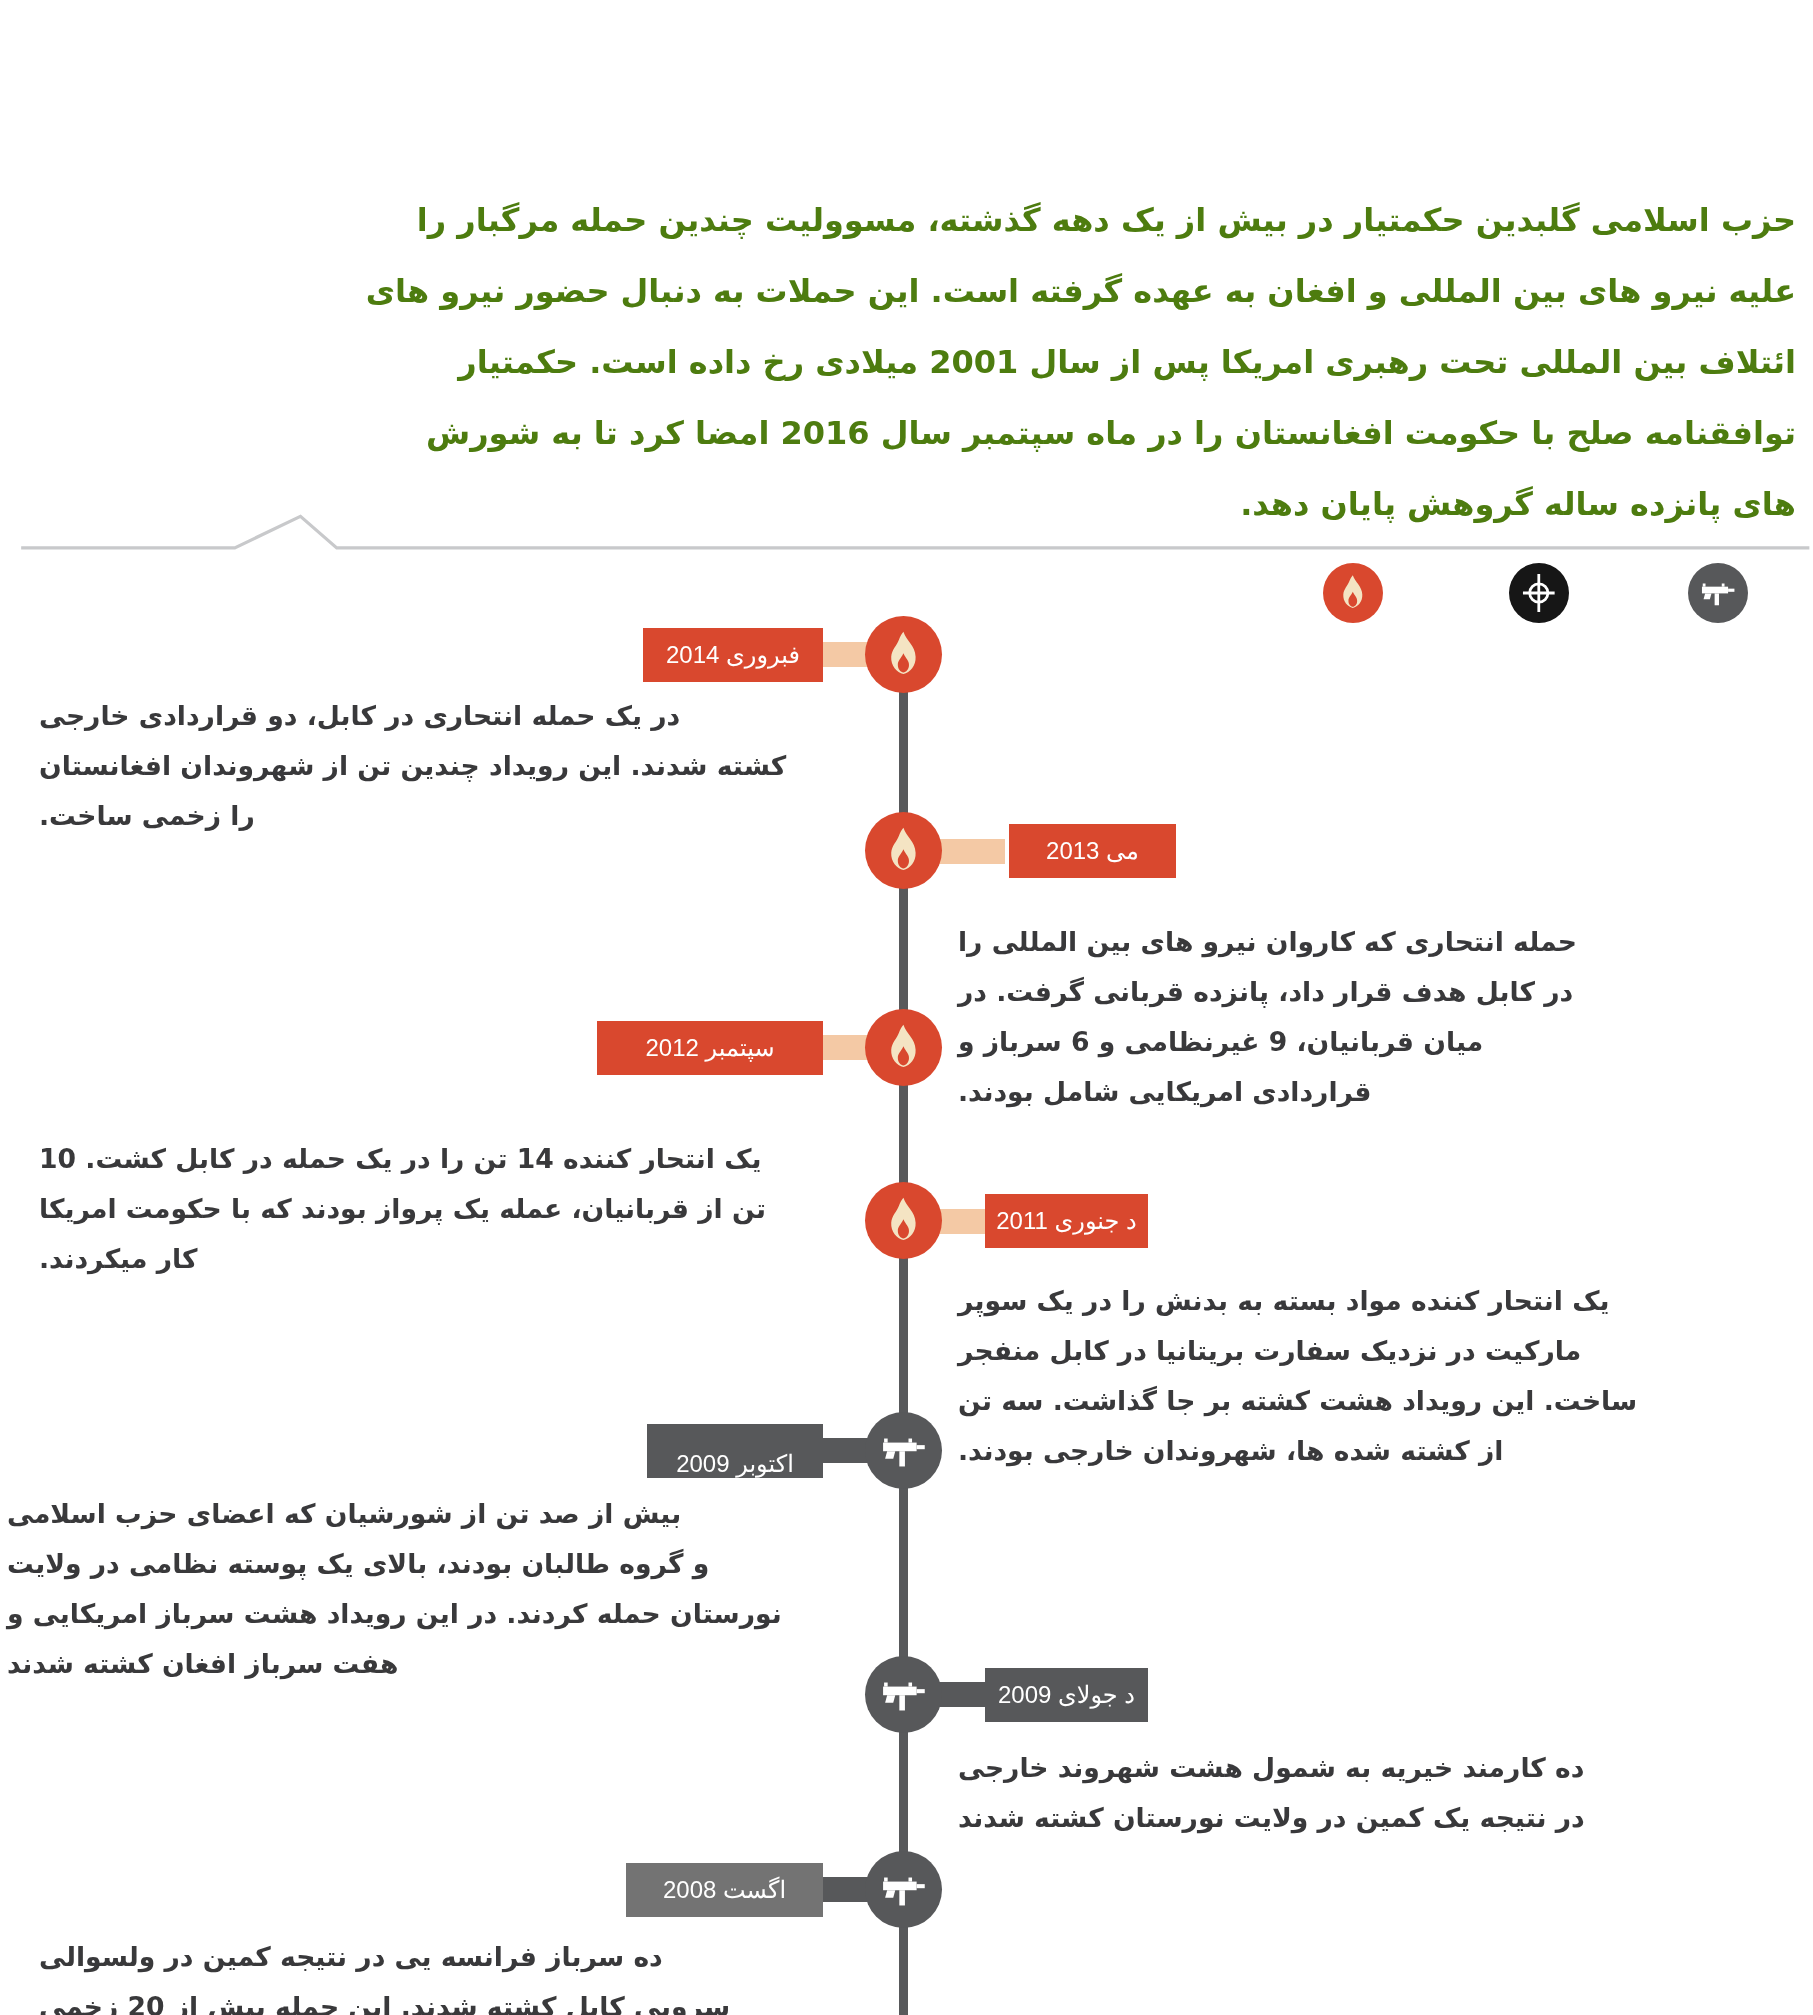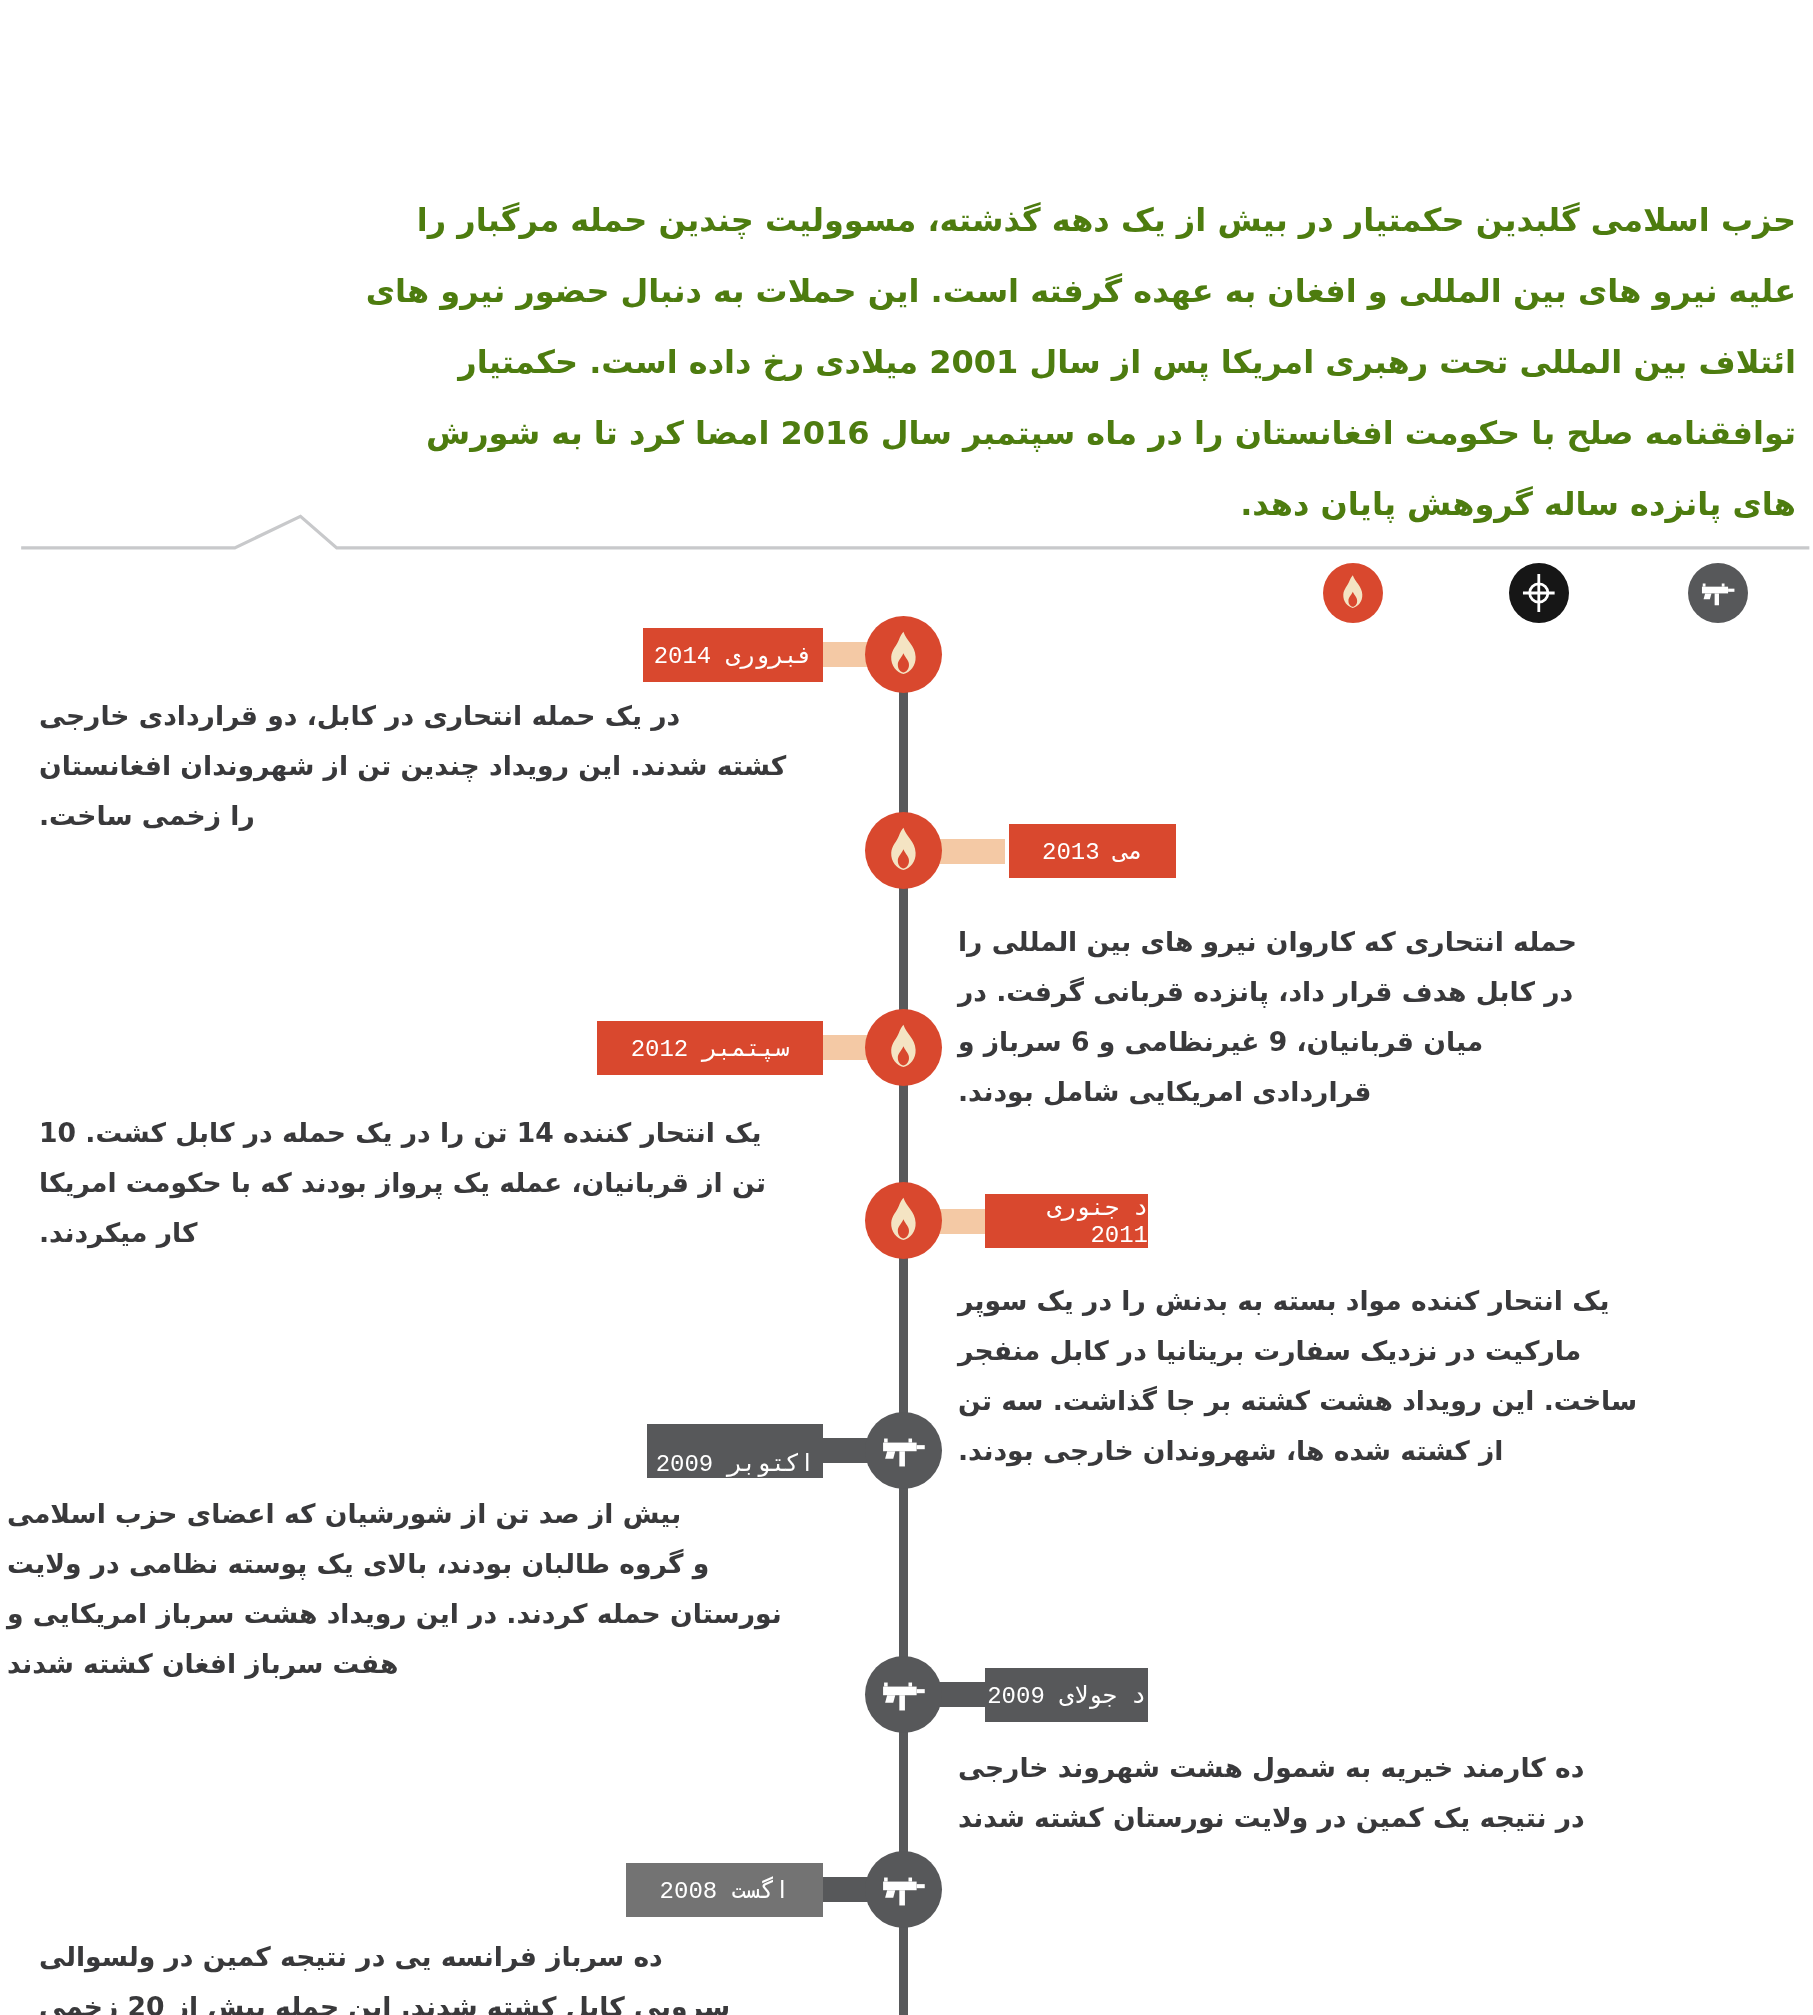--- a/index.html
+++ b/index.html
@@ -17,21 +17,21 @@
   .divider{position:absolute;left:0;top:509px;width:1814px;height:73px;}
 
   .legend-circle{position:absolute;width:60px;height:60px;border-radius:50%;overflow:hidden;}
   .legend-circle .ic{position:absolute;left:17%;top:15%;width:66%;height:70%;}
 
   .tl-line{position:absolute;left:900px;top:655px;width:8.9px;height:1448px;
            background:#58595b;z-index:1;}
 
   .conn{position:absolute;height:25px;z-index:2;}
   .badge{position:absolute;height:54px;z-index:2;display:flex;align-items:center;justify-content:center;
-         color:#ffffff;font-family:Liberation Mono, monospace;font-size:24px;font-weight:normal;}
+         color:#ffffff;font-family:Liberation Sans, sans-serif;font-size:24px;font-weight:normal;}
   .circle{position:absolute;width:77px;height:77px;border-radius:50%;overflow:hidden;z-index:3;}
   .circle .ic{position:absolute;left:17%;top:14%;width:66%;height:72%;}
   .desc{position:absolute;text-align:left;font-size:26.6px;font-weight:bold;line-height:50px;
         color:#39393b;white-space:pre-line;}
 </style>
 </head>
 <body>
 
 <div class="page">
 
@@ -114,21 +114,21 @@
     <div class="conn" style="top: 1035px; background: rgb(244, 201, 165); left: 800px; width: 105px;"></div>
     <div class="badge" style="top: 1021px; width: 226px; background: rgb(217, 72, 46); left: 598px;">
       <span class="badge-label">سپتمبر 2012</span>
     </div>
     <div class="circle" style="left: 866px; top: 1009px; background: rgb(217, 72, 46);">
           <svg class="ic" viewBox="0 0 100 100">
             <path fill="#f4e4c3" d="M50 5 C56 23 73 32 74 54 C75 72 63 85 50 88 C37 85 25 72 26 54 C27 40 37 32 41 21 C44 13 47 9 50 5 Z"></path>
             <path fill="#d9482e" d="M50 47 C55 58 61 61 61 70 C61 79 55 84 50 85 C45 84 39 79 39 70 C39 61 45 58 50 47 Z"></path>
           </svg>
         </div>
-    <div class="desc" style="left: 40px; width: 822px; top: 1108px;">یک انتحار کننده 14 تن را در یک حمله در کابل کشت. 10
+    <div class="desc" style="left: 40px; width: 822px; top: 1134px;">یک انتحار کننده 14 تن را در یک حمله در کابل کشت. 10
 تن از قربانیان، عمله یک پرواز بودند که با حکومت امریکا
 کار میکردند.</div>
   </div>
       <div class="event">
     <div class="conn" style="top: 1209px; background: rgb(244, 201, 165); left: 907px; width: 99px;"></div>
     <div class="badge" style="top: 1194px; width: 163px; background: rgb(217, 72, 46); left: 986px;">
       <span class="badge-label">د جنوری 2011</span>
     </div>
     <div class="circle" style="left: 866px; top: 1182px; background: rgb(217, 72, 46);">
           <svg class="ic" viewBox="0 0 100 100">

